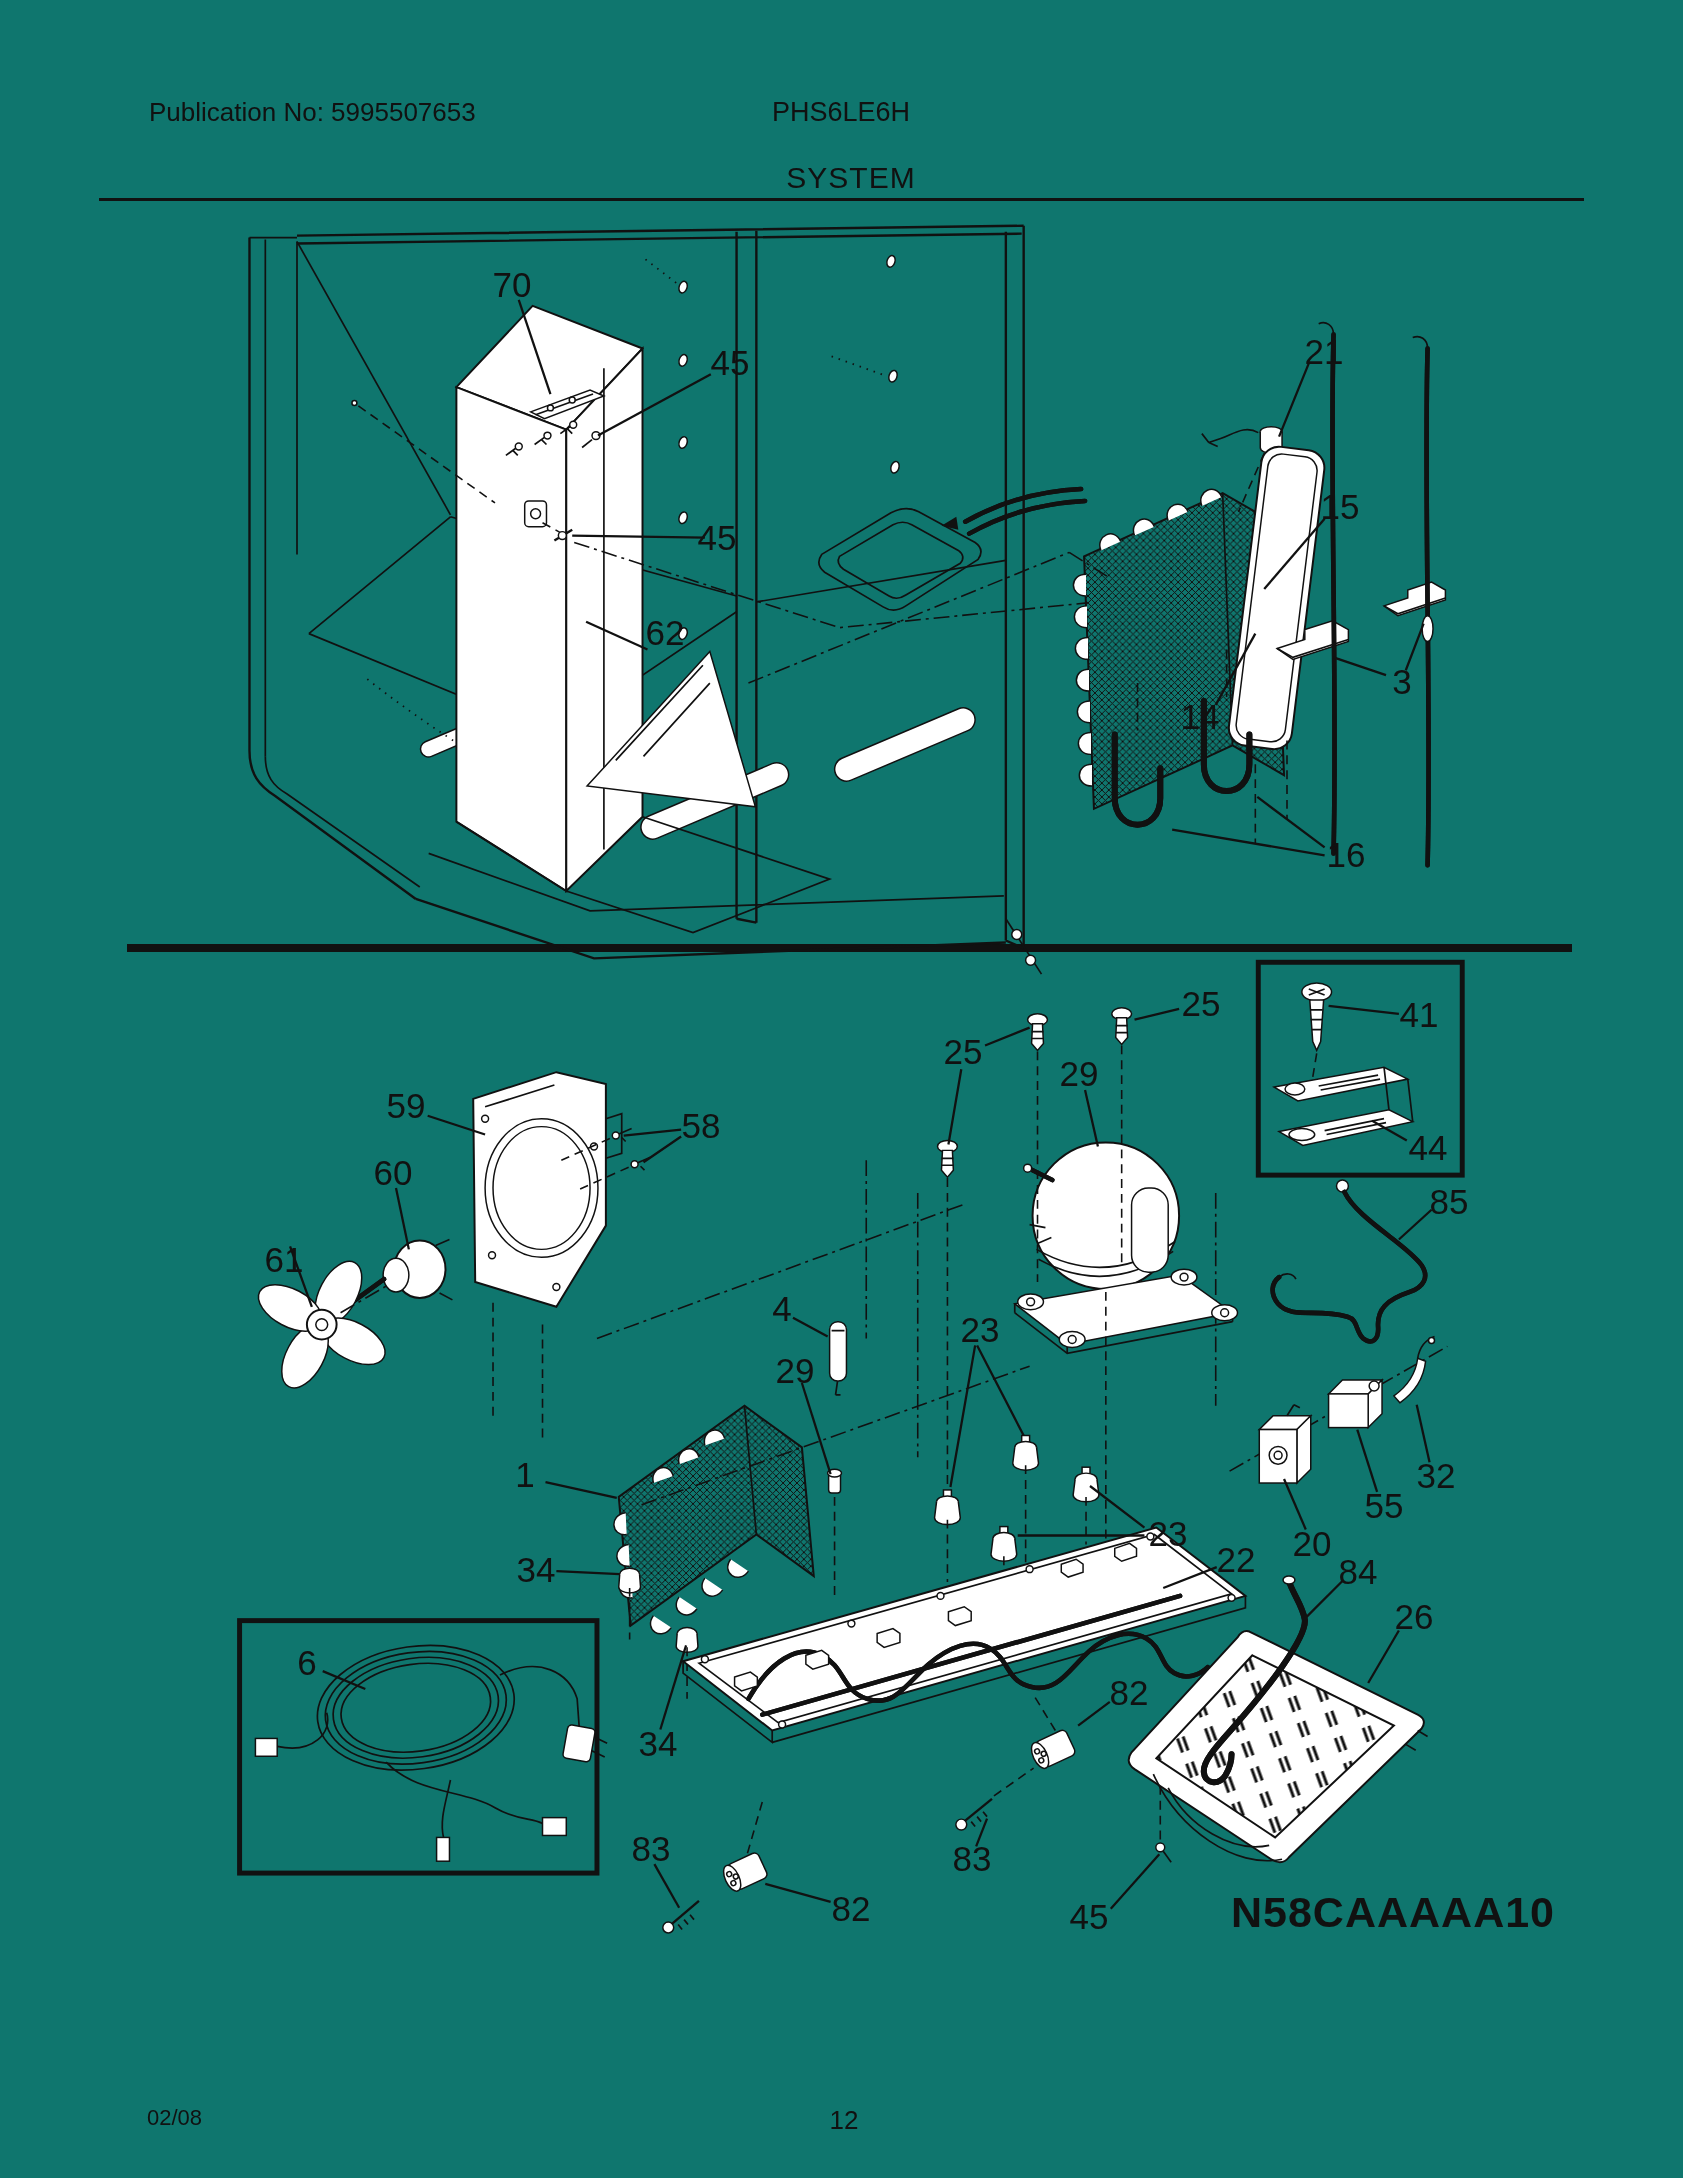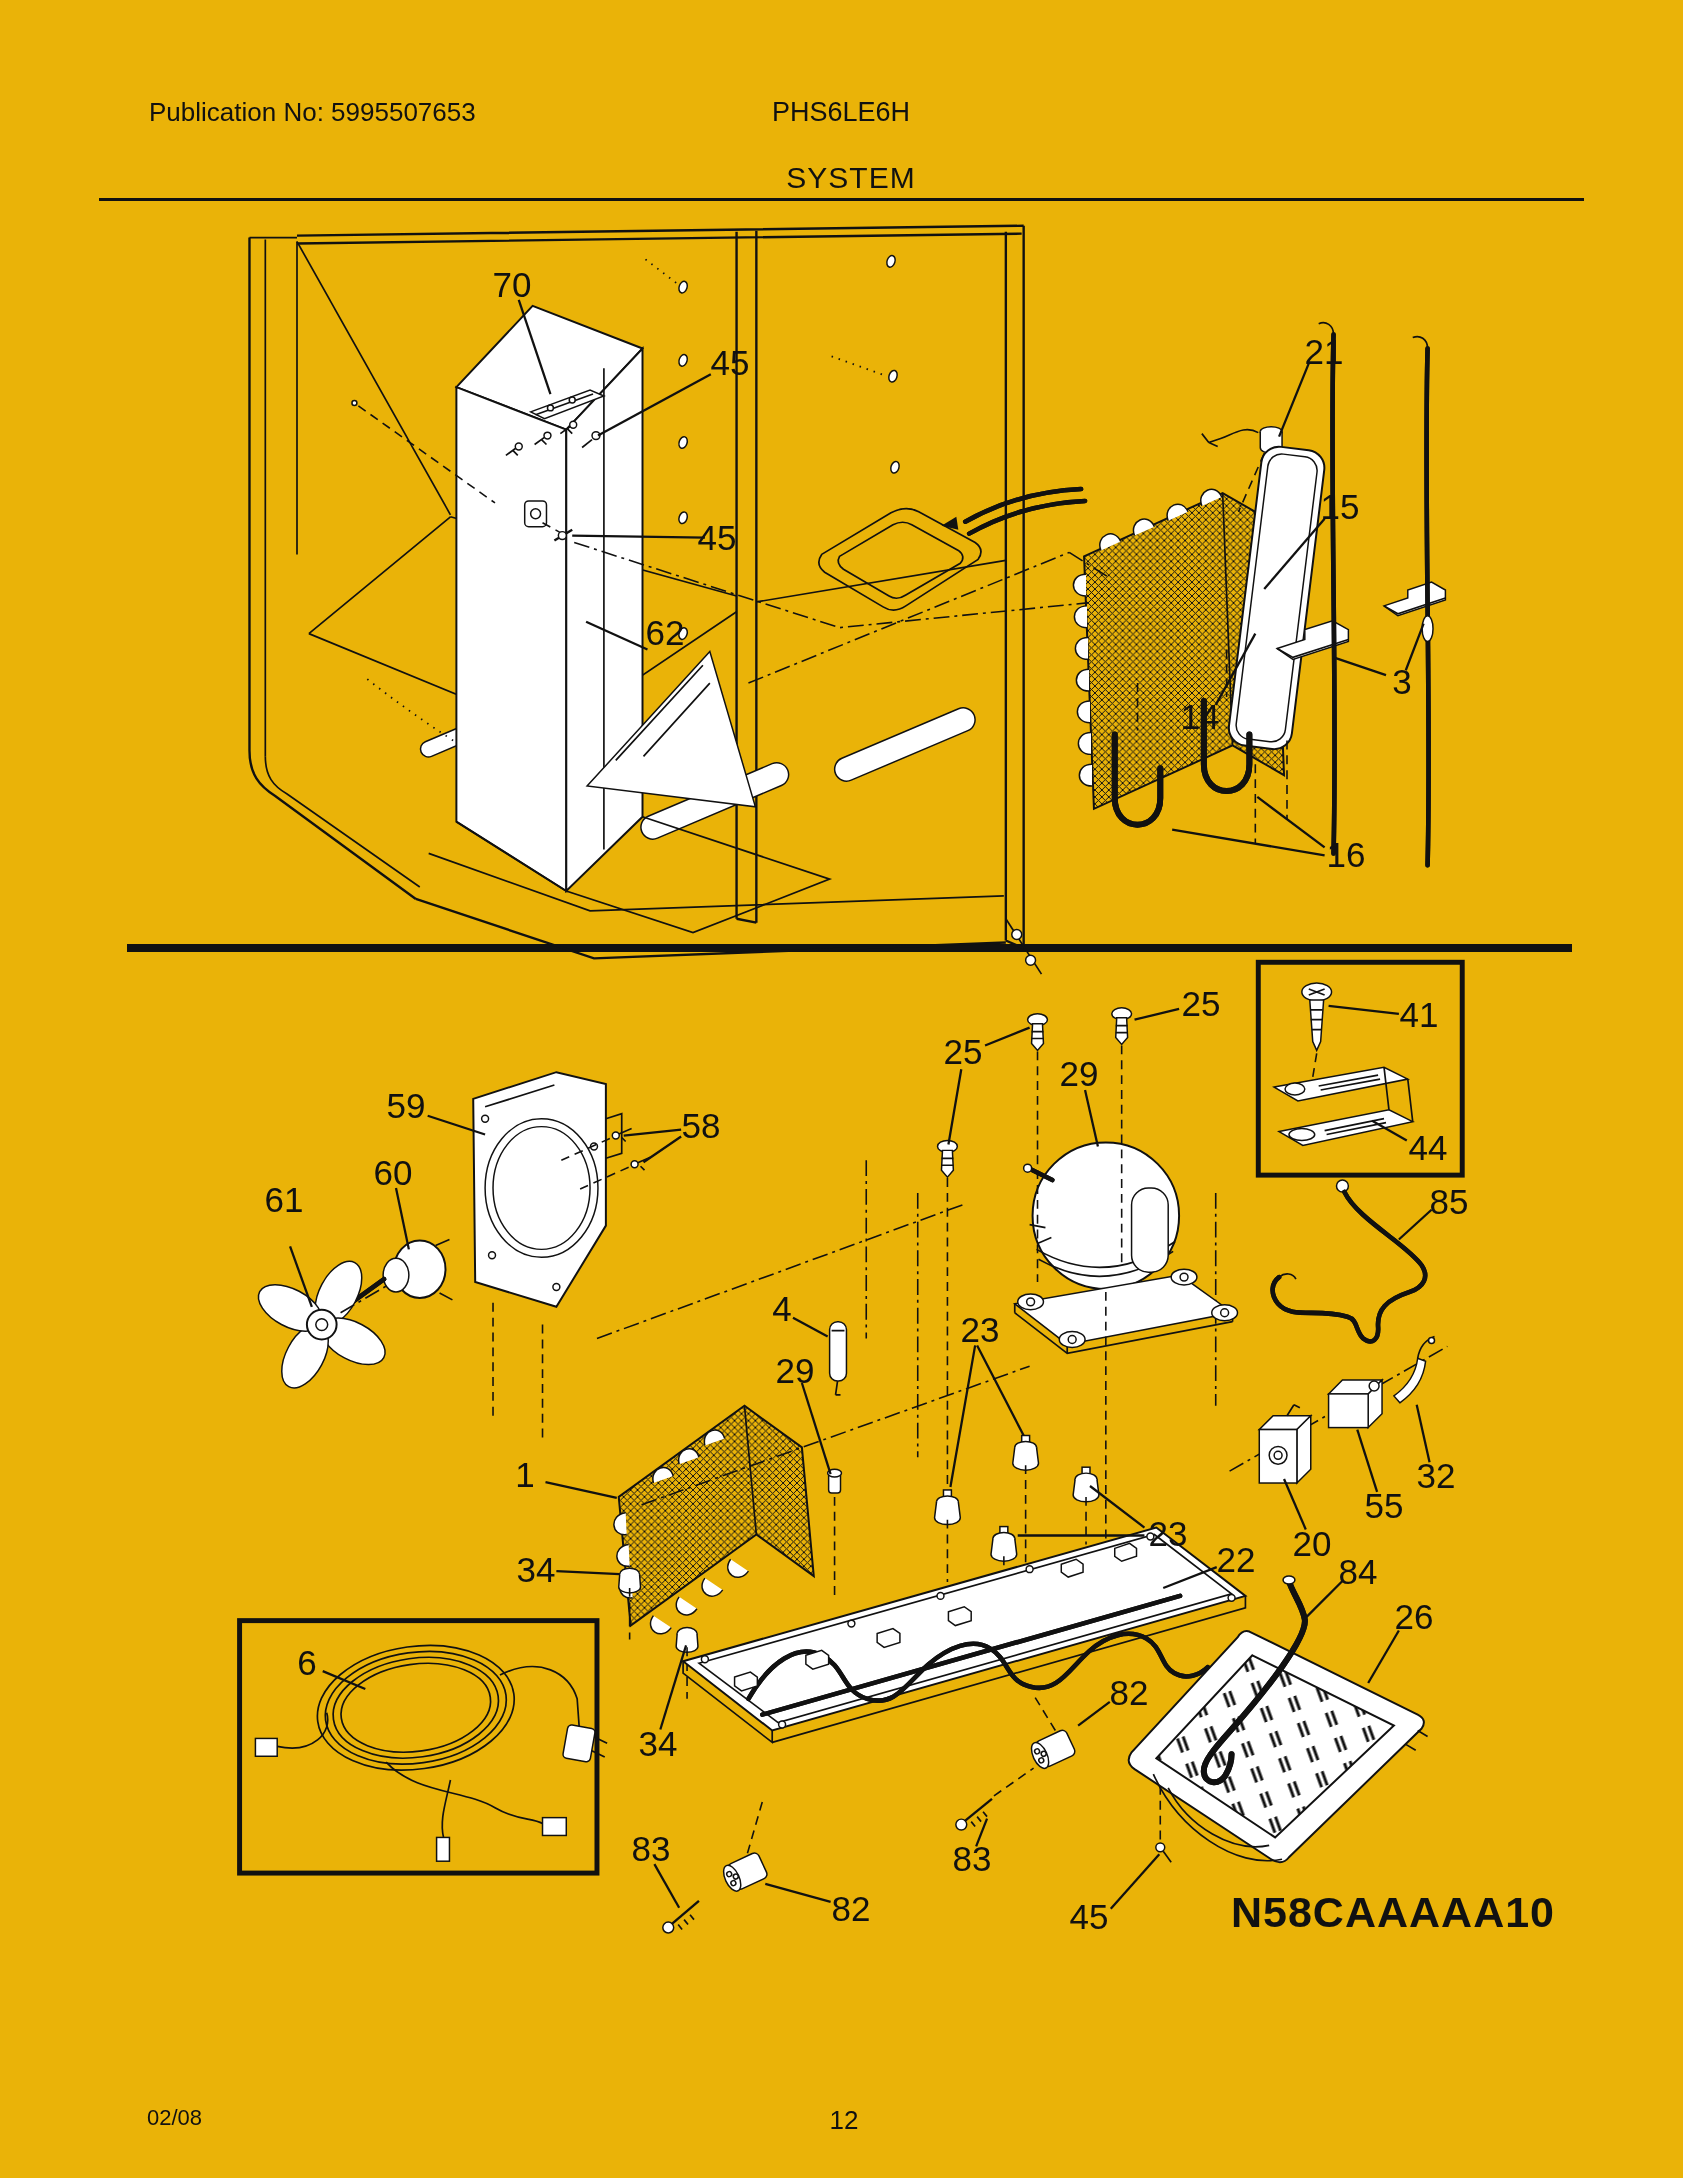--- a/index.html
+++ b/index.html
@@ -1,16 +1,16 @@
 <!DOCTYPE html>
 <html><head>
 <meta charset="utf-8">
 <style>
   html,body{margin:0;padding:0;background:#e8e8e8;}
-  .page{position:relative;width:1683px;height:2178px;background:#eab308;overflow:hidden;
+  .page{position:relative;width:1683px;height:2178px;background:#0f766e;overflow:hidden;
         font-family:"Liberation Sans", sans-serif;color:#111;}
   .hdr-pub{position:absolute;left:149px;top:97px;font-size:26px;}
   .hdr-model{position:absolute;left:841px;top:97px;transform:translateX(-50%);font-size:27px;}
   .page-title{position:absolute;left:851px;top:161px;transform:translateX(-50%);
               font-size:30px;letter-spacing:1px;}
   .hdr-rule{position:absolute;left:99px;top:198px;width:1485px;height:3px;background:#111;}
   .section-divider{position:absolute;left:127px;top:944px;width:1445px;height:8px;background:#111;}
   .art{position:absolute;left:0;top:0;}
   .art path,.art line,.art rect,.art ellipse,.art circle,.art polyline{vector-effect:none;}
   .ln{stroke:#111;stroke-width:1.7;fill:none;}
@@ -496,21 +496,21 @@
       <div class="callout" style="left: 717px; top: 538px;">45</div>
       <div class="callout" style="left: 665px; top: 633px;">62</div>
       <div class="callout" style="left: 1324px; top: 352px;">21</div>
       <div class="callout" style="left: 1340px; top: 507px;">15</div>
       <div class="callout" style="left: 1402px; top: 682px;">3</div>
       <div class="callout" style="left: 1200px; top: 717px;">14</div>
       <div class="callout" style="left: 1346px; top: 855px;">16</div>
       <div class="callout" style="left: 406px; top: 1106px;">59</div>
       <div class="callout" style="left: 701px; top: 1126px; text-align: center;">58</div>
       <div class="callout" style="left: 393px; top: 1173px;">60</div>
-      <div class="callout" style="left: 284px; top: 1200px;">61</div>
+      <div class="callout" style="left: 284px; top: 1260px;">61</div>
       <div class="callout" style="left: 963px; top: 1052px;">25</div>
       <div class="callout" style="left: 1201px; top: 1004px;">25</div>
       <div class="callout" style="left: 1079px; top: 1074px;">29</div>
       <div class="callout" style="left: 1419px; top: 1015px;">41</div>
       <div class="callout" style="left: 1428px; top: 1148px;">44</div>
       <div class="callout" style="left: 1449px; top: 1202px;">85</div>
       <div class="callout" style="left: 782px; top: 1309px;">4</div>
       <div class="callout" style="left: 795px; top: 1371px;">29</div>
       <div class="callout" style="left: 980px; top: 1330px;">23</div>
       <div class="callout" style="left: 1168px; top: 1534px;">23</div>

